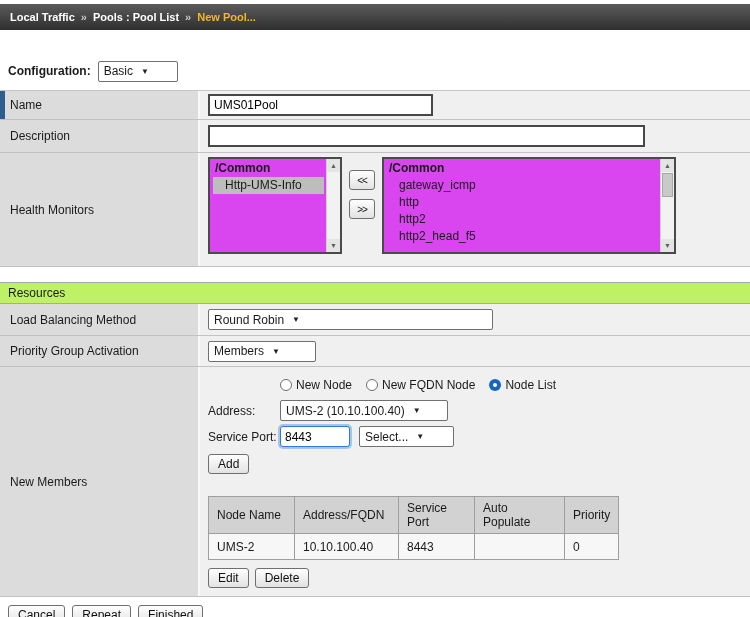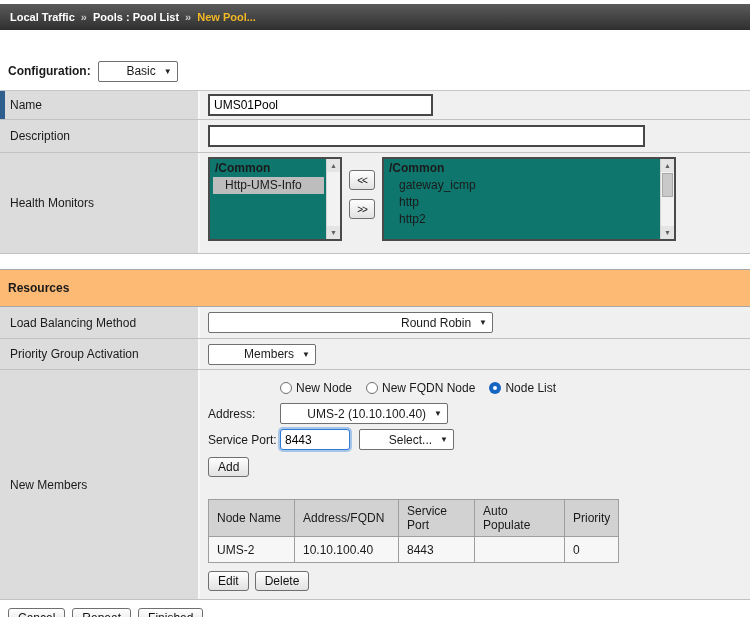--- a/index.html
+++ b/index.html
@@ -37,21 +37,21 @@
     align-items: center;
     gap: 7px;
     font-weight: bold;
     height: 22px;
   }
 
   
   .select {
     display: inline-flex;
     align-items: center;
-    justify-content: flex-end;
+    justify-content: flex-start;
     background: #ffffff;
     border: 1px solid #707070;
     height: 21px;
     padding: 0 5px;
     font-weight: normal;
     cursor: default;
     border-radius: 2px;
   }
   .select .arrow { font-size: 8px; color: #222; margin-left: 8px; }
 
@@ -104,22 +104,22 @@
 
   
   .hm-content { display: block; padding: 4px 8px 12px 8px; background: #f0f0f0; flex: 1; }
   .hm-headers { display: flex; margin-bottom: 3px; }
   .h-active { width: 134px; text-align: center; }
   .h-mid { width: 40px; }
   .h-avail { width: 294px; text-align: center; }
   .hm-body { display: flex; align-items: flex-start; }
   .listbox {
     border: 2px solid #4a4a4a;
-    background: #0f766e;
-    height: 84px;
+    background: #d946ef;
+    height: 97px;
     position: relative;
     overflow: hidden;
   }
   .active-list { width: 134px; }
   .avail-list { width: 294px; }
   .list-inner { padding: 1px 16px 1px 3px; line-height: 15px; }
   .list-group { font-weight: bold; padding: 1px 2px; }
   .list-item { padding: 1px 2px 1px 12px; cursor: default; }
   .list-item.selected { background: #bdbdbd; }
   .scrollbar {
@@ -143,27 +143,27 @@
   .move-btns {
     width: 40px;
     display: flex; flex-direction: column; align-items: center;
     gap: 9px; margin-top: 13px;
   }
   .move-btn { width: 26px; padding: 0; font-size: 10px; letter-spacing: -1px; }
 
   
   .section-bar {
     margin-top: 15px;
-    height: 38px;
-    background: #fdba74;
+    height: 22px;
+    background: #bef264;
     border-top: 1px solid #a8a8a8;
     border-bottom: 1px solid #a8a8a8;
     display: flex; align-items: center;
     padding-left: 8px;
-    font-weight: bold;
+    font-weight: normal;
   }
   .lbm-select { width: 285px; }
   .pga-select { width: 108px; }
 
   
   .nm-content { display: block; padding: 8px; background: #f0f0f0; flex: 1; }
   .radio-row { display: flex; align-items: center; gap: 14px; margin: 3px 0 8px 72px; }
   .radio-opt { display: flex; align-items: center; gap: 4px; cursor: pointer; }
   .radio-circle {
     width: 12px; height: 12px; border-radius: 50%;
@@ -263,20 +263,21 @@
           <button class="btn move-btn">&lt;&lt;</button>
           <button class="btn move-btn">&gt;&gt;</button>
         </div>
 
         <div class="listbox avail-list">
           <div class="list-inner">
             <div class="list-group">/Common</div>
             <div class="list-item">gateway_icmp</div>
             <div class="list-item">http</div>
             <div class="list-item">http2</div>
+            <div class="list-item">http2_head_f5</div>
           </div>
           <div class="scrollbar">
             <span class="sb-arrow">▲</span>
             <span class="sb-thumb"></span>
             <span class="sb-arrow">▼</span>
           </div>
         </div>
 
       </div>
     </div>

